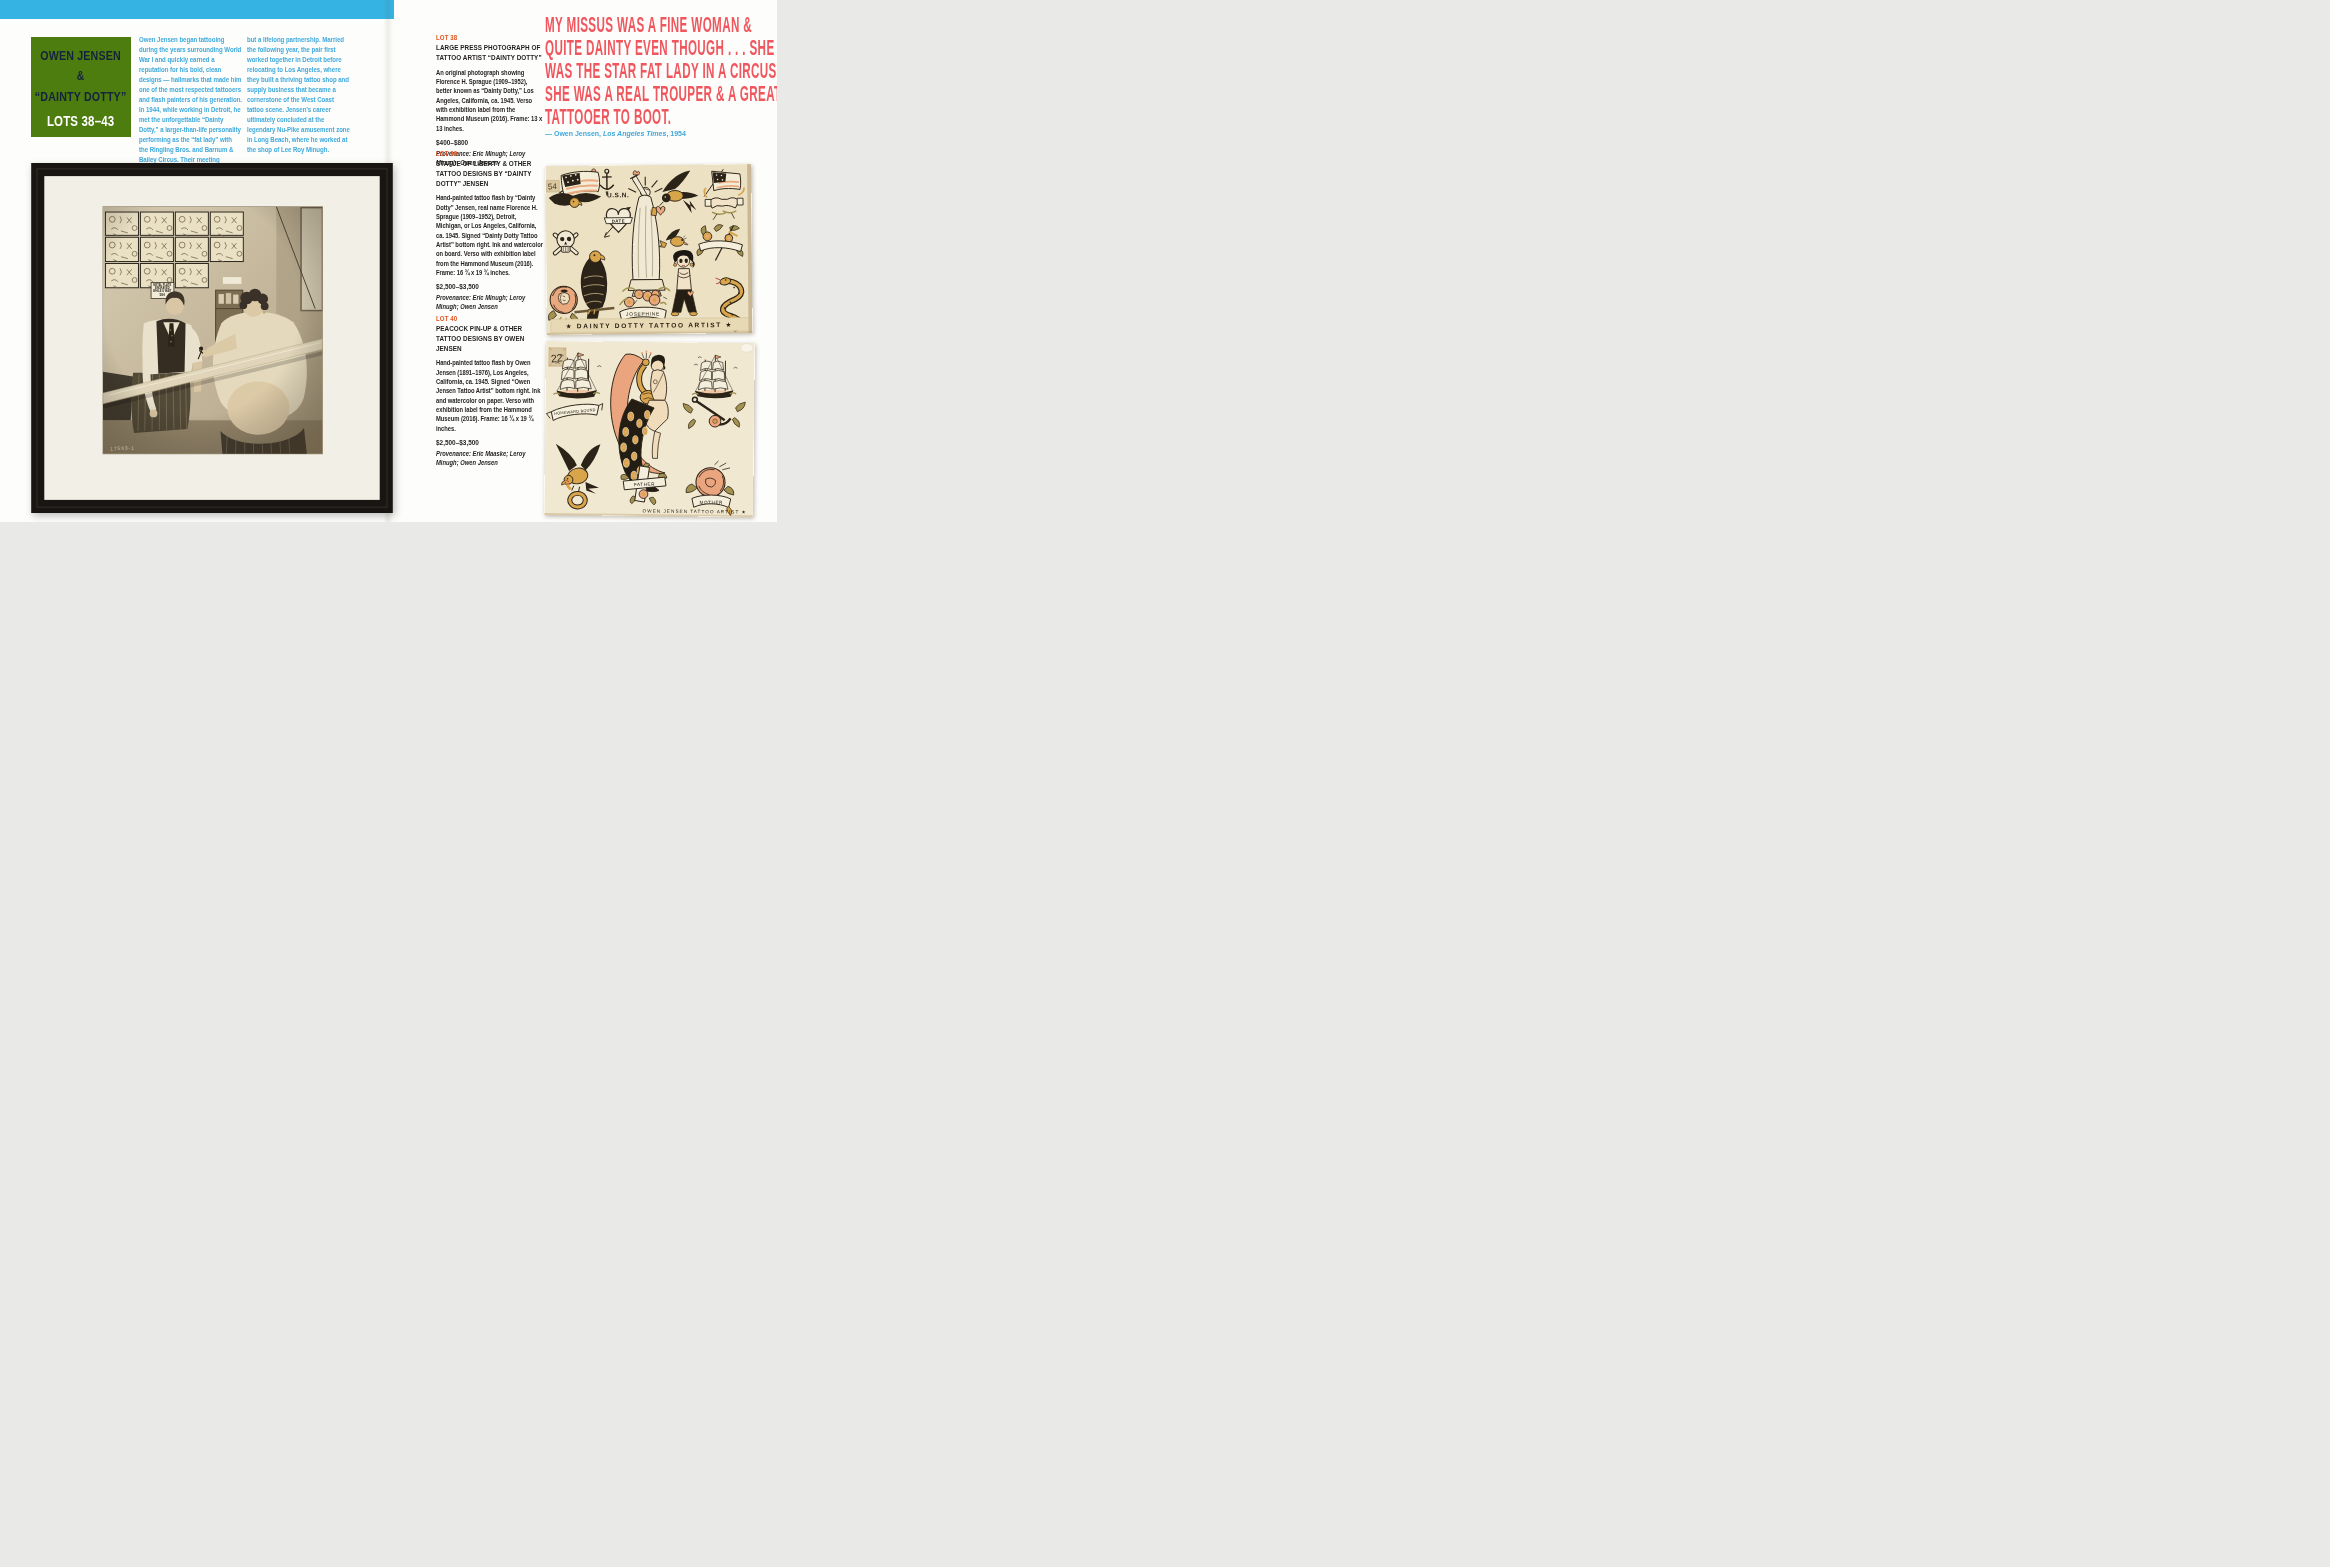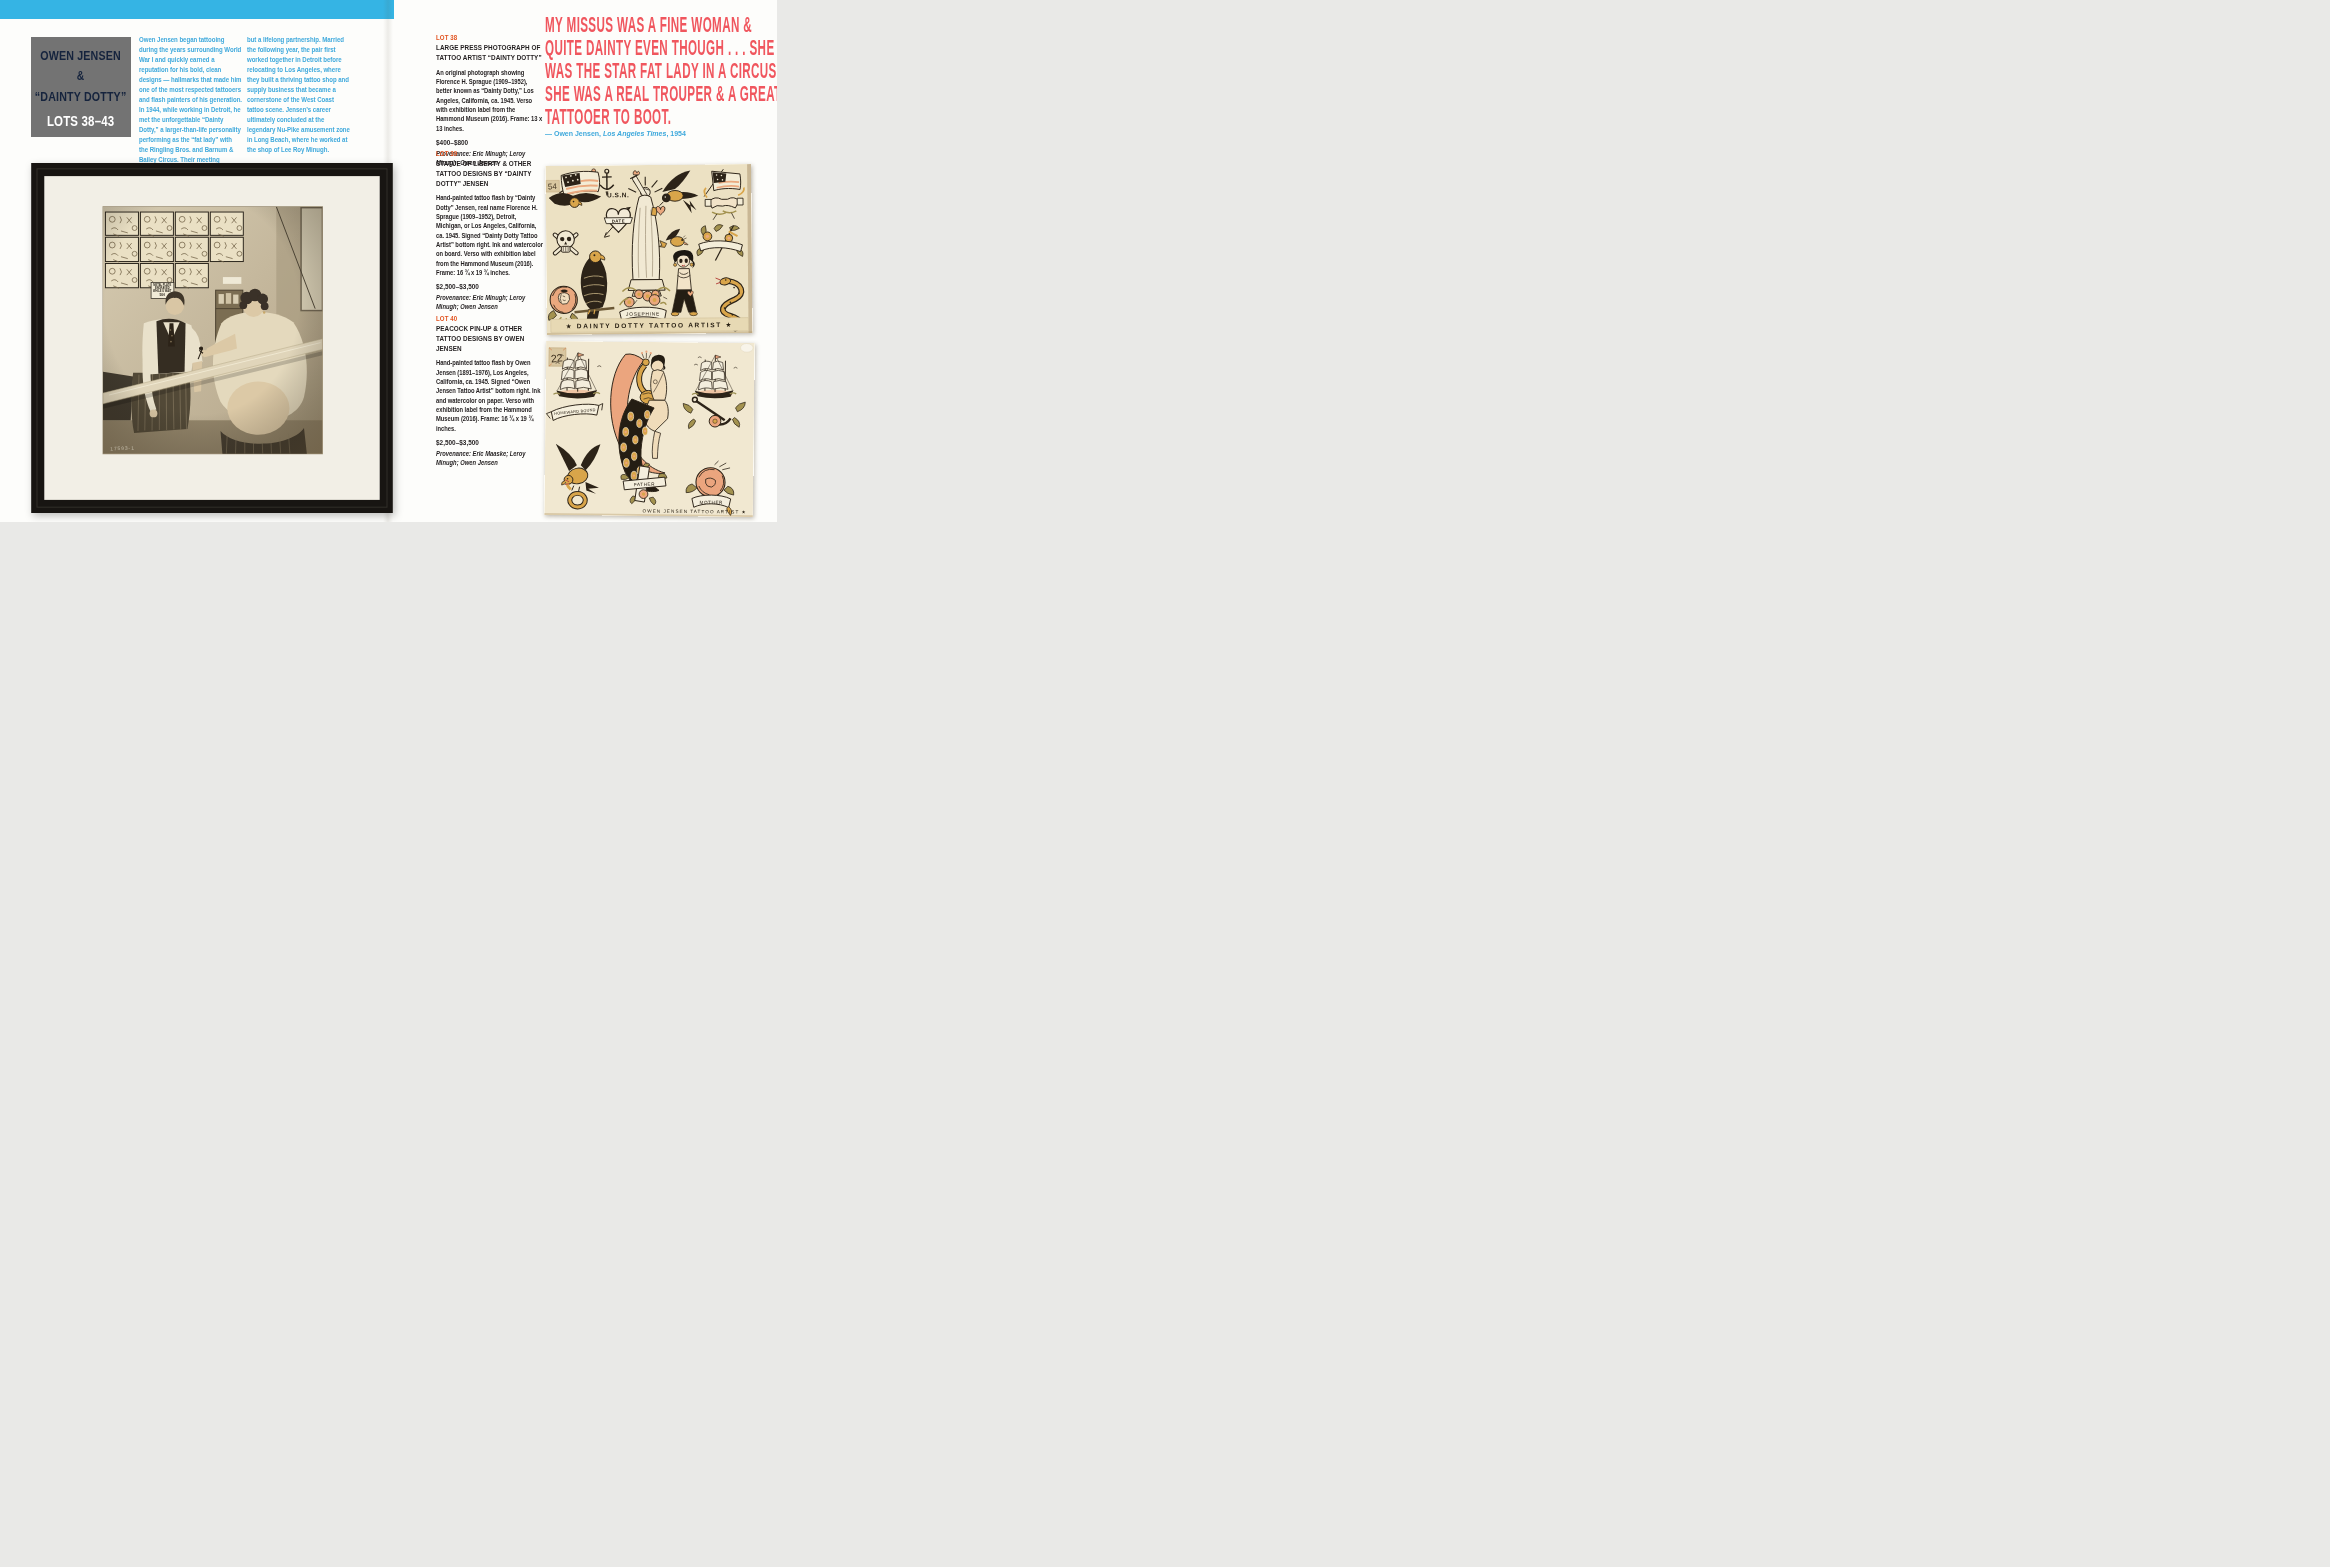--- a/index.html
+++ b/index.html
@@ -2,21 +2,21 @@
 <html style="font-size:7.8px"><head>
 <meta charset="utf-8">
 <style>
   html,body{margin:0;padding:0;background:#e9e9e7;}
   .spread{position:relative;width:777px;height:522px;background:#fdfdfb;overflow:hidden;
           font-family:"Liberation Sans","DejaVu Sans",sans-serif;color:#221e1f;}
   .topbar{position:absolute;left:0;top:0;width:394px;height:18.5px;background:#35b4e4;}
   .gutter{position:absolute;left:383px;top:0;width:9.7px;height:100%;
           background:linear-gradient(90deg,rgba(90,80,60,0),rgba(90,80,60,.10) 50%,rgba(90,80,60,0));}
   
-  .title-box{position:absolute;left:31px;top:37px;width:100px;height:100px;background:#737373;}
+  .title-box{position:absolute;left:31px;top:37px;width:100px;height:100px;background:#4d7c0f;}
   .title-inner{width:121px;transform:scaleX(.82);transform-origin:0 0;text-align:center;padding-top:11.7px;}
   .tb-line{font-weight:700;font-size:13px;line-height:1;letter-spacing:0.2px;color:#15233d;}
   .tb-amp{font-weight:700;font-size:12.6px;color:#15233d;margin:7.3px 0;}
   .tb-lots{font-weight:700;font-size:14px;color:#ffffff;margin-top:10.2px;letter-spacing:0.2px;}
   
   .intro{position:absolute;top:35px;width:119px;transform:scaleX(.87);transform-origin:0 0;
          color:#3fa9dc;font-weight:700;font-size:7px;line-height:10px;letter-spacing:-0.05px;}
   #intro1{left:139px;} #intro2{left:247px;}
   
   .photo-wrap{position:absolute;left:31px;top:163px;width:362px;height:350px;box-shadow:1.9px 2.9px 7.8px rgba(0,0,0,.25);}

